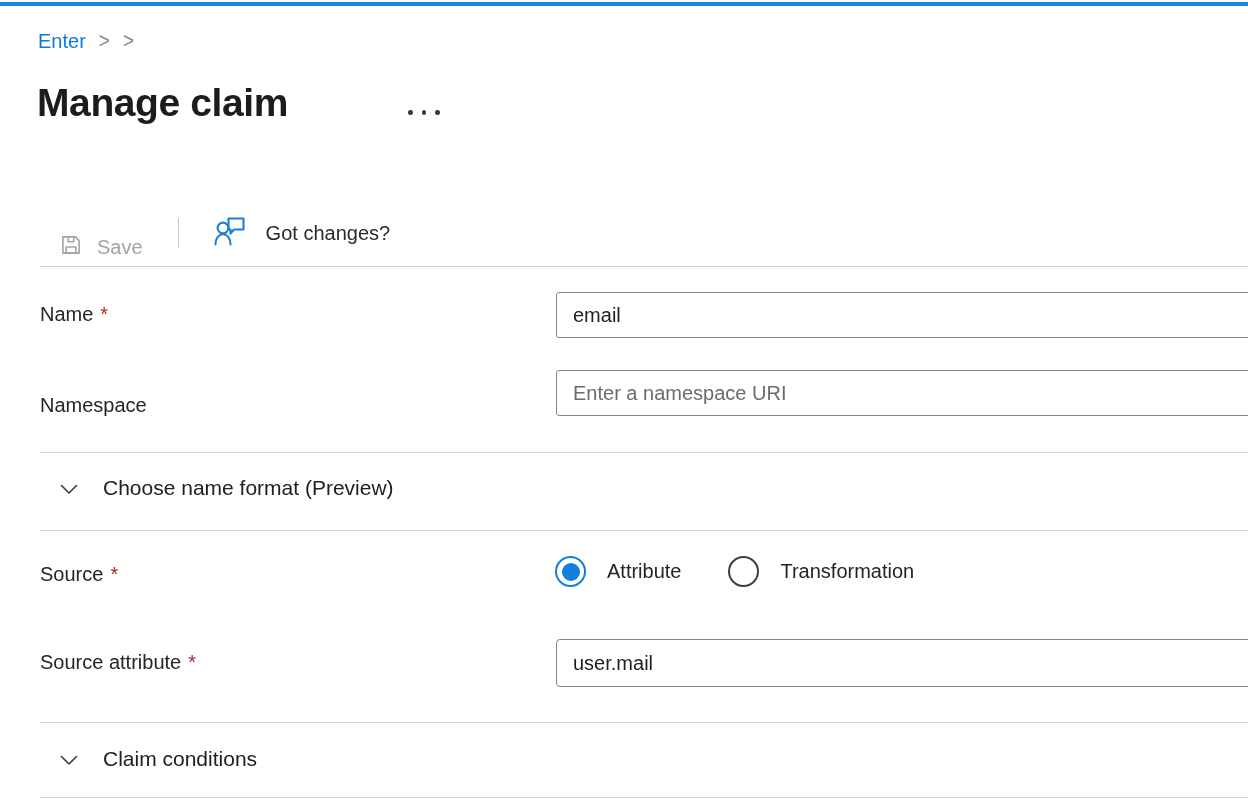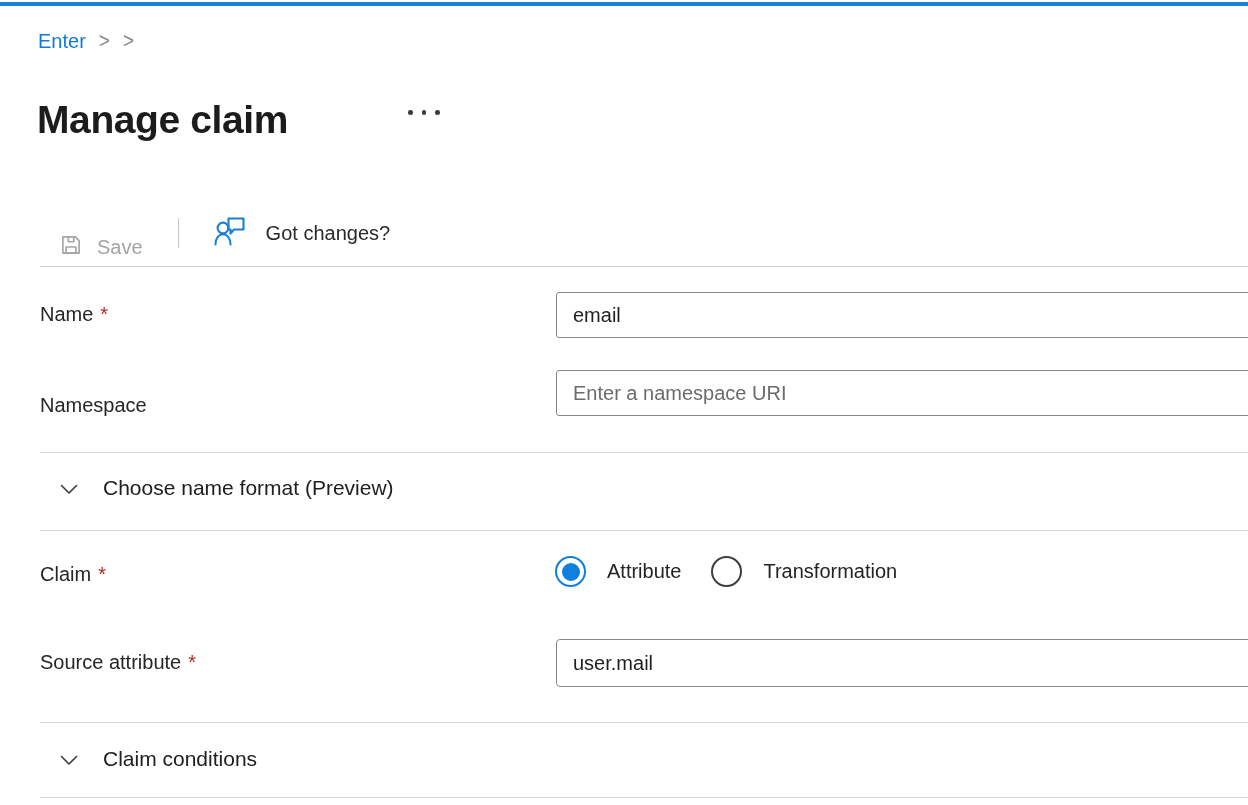--- a/index.html
+++ b/index.html
@@ -11,21 +11,21 @@
     color: #272625;
   }
   .accent-bar { position: absolute; top: 2px; left: 0; right: 0; height: 4px; background: #1b84d8; }
 
   
   .breadcrumb { position: absolute; left: 38px; top: 27px; display: flex; align-items: center; gap: 13px; font-size: 20px; line-height: 28px; }
   .breadcrumb a { color: #0f7bd9; text-decoration: none; cursor: pointer; }
   .breadcrumb .sep { color: #8a8886; font-size: 19px; transform: scaleY(1.15); }
 
   
-  .page-title { position: absolute; left: 37px; top: 96px; font-size: 39px; line-height: 48px; font-weight: 700; color: #1d1c1b; letter-spacing: -0.4px; }
+  .page-title { position: absolute; left: 37px; top: 79px; font-size: 39px; line-height: 48px; font-weight: 700; color: #1d1c1b; letter-spacing: -0.4px; }
   .more-btn { position: absolute; left: 406px; top: 108px; display: flex; gap: 9px; background: none; border: none; cursor: pointer; padding: 2px; }
   .more-btn .dot { width: 4.5px; height: 4.5px; border-radius: 50%; background: #3c3b3a; }
 
   
   .toolbar { position: absolute; left: 58px; top: 211px; height: 44px; display: flex; align-items: center; }
   .tb-btn { display: flex; align-items: center; background: none; border: none; font-family: inherit; font-size: 20px; cursor: pointer; padding: 0; }
   .tb-btn.disabled { color: #a6a4a2; cursor: default; margin-top: 28px; }
   .tb-btn svg { flex: 0 0 auto; }
   .tb-btn .lbl { margin-left: 13px; white-space: nowrap; }
   .tb-discard { margin-left: 26px; }
@@ -55,21 +55,21 @@
   .inp-namespace { top: 370px; height: 46px; }
   .inp-source-attr { top: 639px; height: 48px; border-radius: 4px; }
 
   
   .section-head { position: absolute; left: 60px; height: 34px; display: flex; align-items: center; background: none; border: none; font-family: inherit; font-size: 21px; color: #21201f; cursor: pointer; padding: 0; }
   .section-head .txt { margin-left: 25px; white-space: nowrap; }
   .sec-name-format { top: 471px; }
   .sec-claim-conditions { top: 742px; }
 
   
-  .radio-group { position: absolute; left: 555px; top: 556px; display: flex; align-items: center; gap: 30px; }
+  .radio-group { position: absolute; left: 555px; top: 556px; display: flex; align-items: center; gap: 47px; }
   .radio-item { display: flex; align-items: center; gap: 21px; font-size: 20px; color: #252423; cursor: pointer; }
   .radio-circle { width: 31px; height: 31px; border: 2.5px solid #3f3e3d; border-radius: 50%; position: relative; }
   .radio-item.checked .radio-circle { border-color: #0f7fe0; }
   .radio-item.checked .radio-circle::after { content: ""; position: absolute; inset: 4.5px; border-radius: 50%; background: #0f7fe0; }
 </style>
 </head>
 <body>
 
 <div class="accent-bar"></div>
 
@@ -133,21 +133,21 @@
     <svg width="18" height="11" viewBox="0 0 18 11" fill="none" stroke="#3b3a39" stroke-width="1.6" stroke-linecap="round" stroke-linejoin="round">
       <path d="M1.5 1.5 L9 9 L16.5 1.5"></path>
     </svg>
   </span>
   <span class="txt">Choose name format (Preview)</span>
 </button>
 
 <div class="hr hr-2"></div>
 
 <label class="flabel lbl-source">
-  <span>Claim</span><span class="req">*</span>
+  <span>Source</span><span class="req">*</span>
 </label>
 <div class="radio-group">
   <div class="radio-item checked">
     <span class="radio-circle"></span>
     <span>Attribute</span>
   </div>
   <div class="radio-item">
     <span class="radio-circle"></span>
     <span>Transformation</span>
   </div>

